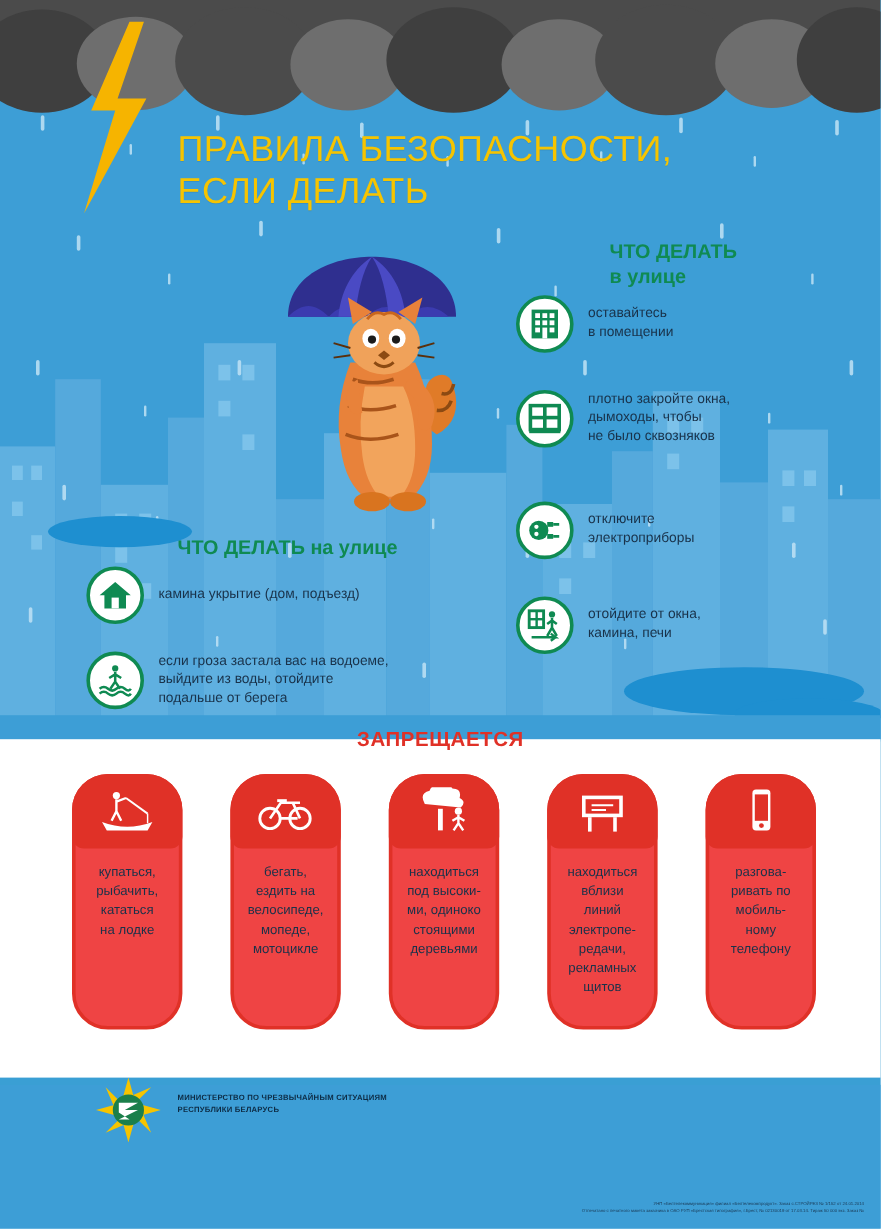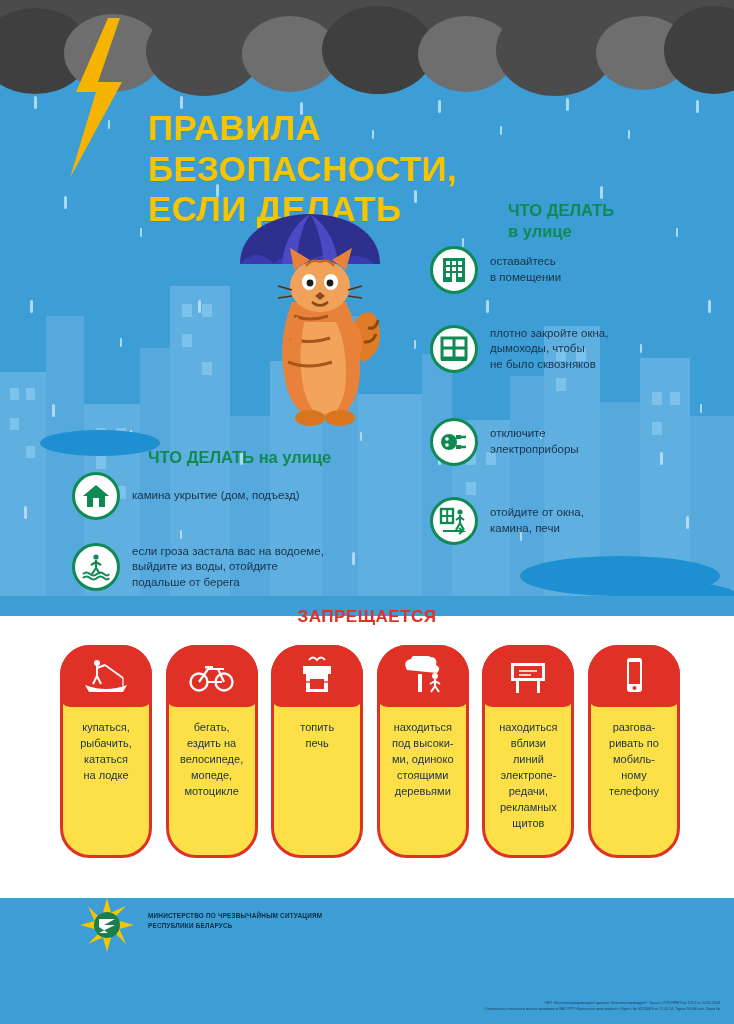--- a/index.html
+++ b/index.html
@@ -44,21 +44,21 @@
     background: #bfe2f5; border-radius: 2px; opacity: .85;
   }
   .drop.sm { height: 9px; width: 2px; }
 
   
   .puddle { position: absolute; background: #1e8fd0; border-radius: 50%; }
 
   
   .title {
     position: absolute; left: 148px; top: 108px; width: 420px;
-    color: #f6c400; font-weight: bold; font-size: 35px; line-height: 1.16;
+    color: #f6c400; font-weight: normal; font-size: 30px; line-height: 1.16;
     letter-spacing: .3px;
     text-shadow: 0 1px 0 rgba(0,0,0,.08);
   }
   .title .l2 { display: block; }
 
   
   .h-green {
     position: absolute; color: #0f8a52; font-weight: bold; font-size: 16.5px;
     line-height: 1.25;
   }
@@ -91,21 +91,21 @@
   .cat { position: absolute; left: 232px; top: 212px; width: 180px; height: 230px; }
 
   
   .cards {
     position: absolute; left: 60px; top: 645px; width: 620px; height: 215px;
     display: flex; justify-content: space-between;
   }
   .card {
     width: 92px; height: 213px;
     border: 3px solid #e03127; border-radius: 30px;
-    background: #fde047; position: relative;
+    background: #ef4444; position: relative;
     display: flex; flex-direction: column; align-items: center;
   }
   .card .cap {
     position: absolute; left: -3px; top: -3px; width: 92px; height: 62px;
     background: #e03127; border-radius: 30px 30px 10px 10px;
     display: flex; align-items: center; justify-content: center;
   }
   .card .ctext {
     margin-top: 72px; padding: 0 6px; text-align: center;
     color: #19324a; font-size: 11px; line-height: 1.45; font-weight: normal;
@@ -417,32 +417,20 @@
         <svg width="48" height="34" viewBox="0 0 48 34">
           <circle cx="11" cy="23" r="8.5" fill="none" stroke="#ffffff" stroke-width="2.4"></circle>
           <circle cx="36" cy="23" r="8.5" fill="none" stroke="#ffffff" stroke-width="2.4"></circle>
           <path d="M11 23 L20 10 H30 L36 23 M20 23 H34 M30 10 h6" stroke="#ffffff" stroke-width="2.2" fill="none"></path>
           <rect x="17" y="7" width="8" height="2.4" fill="#ffffff"></rect>
         </svg>
       </div>
       <div class="ctext">бегать,<br>ездить на<br>велосипеде,<br>мопеде,<br>мотоцикле</div>
     </div>
 
-    <div class="card">
-      <div class="cap">
-        <svg width="44" height="40" viewBox="0 0 44 40">
-          <path d="M14 4 q4 -5 8 0 q4 -5 8 0" stroke="#ffffff" stroke-width="2" fill="none"></path>
-          <rect x="8" y="10" width="28" height="8" fill="#ffffff"></rect>
-          <rect x="11" y="18" width="22" height="18" fill="#ffffff"></rect>
-          <rect x="15" y="23" width="14" height="10" fill="#e03127"></rect>
-          <path d="M11 26 h22" stroke="#e03127" stroke-width="1.4"></path>
-        </svg>
-      </div>
-      <div class="ctext">топить<br>печь</div>
-    </div>
 
     <div class="card">
       <div class="cap">
         <svg width="48" height="40" viewBox="0 0 48 40">
           <path d="M8 14 q-5 -9 4 -11 q2 -6 9 -4 q6 -4 10 2 q8 0 6 8 q6 3 1 8 z" fill="#ffffff"></path>
           <rect x="19" y="18" width="4" height="18" fill="#ffffff"></rect>
           <circle cx="36" cy="20" r="3" fill="#ffffff"></circle>
           <path d="M36 23 v7 M36 30 l-4 6 M36 30 l4 6 M36 25 l-5 3 M36 25 l5 3" stroke="#ffffff" stroke-width="2" fill="none"></path>
         </svg>
       </div>

